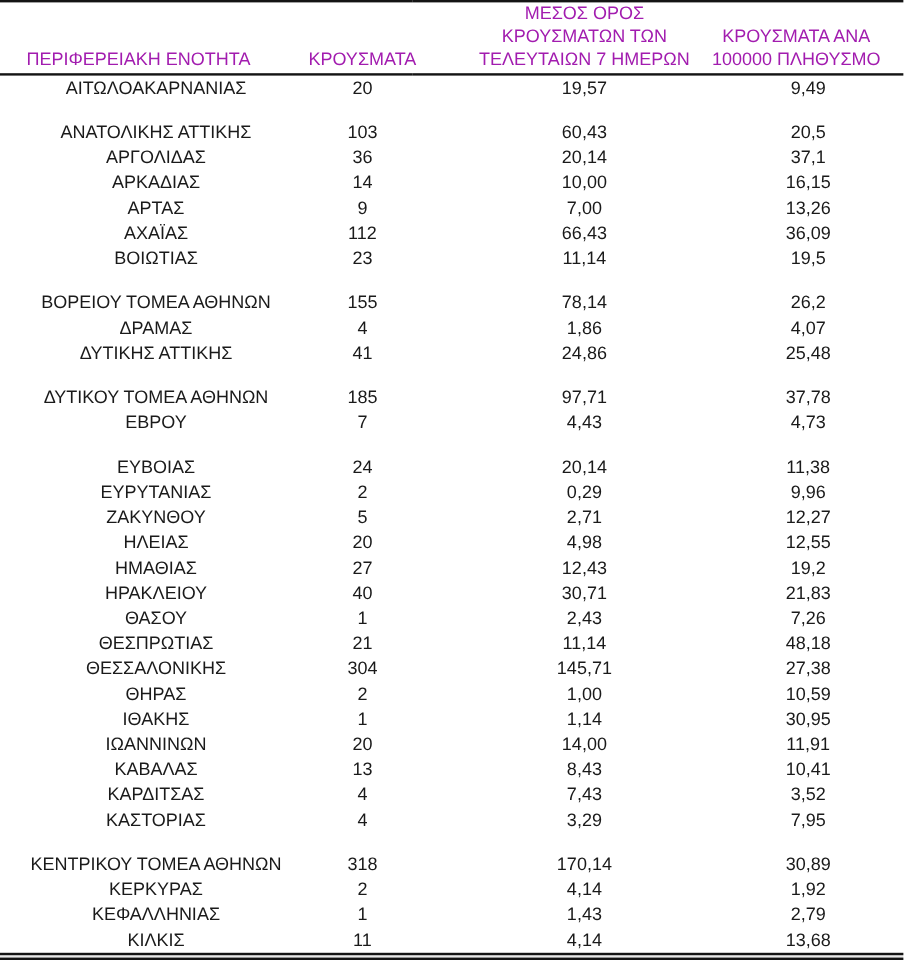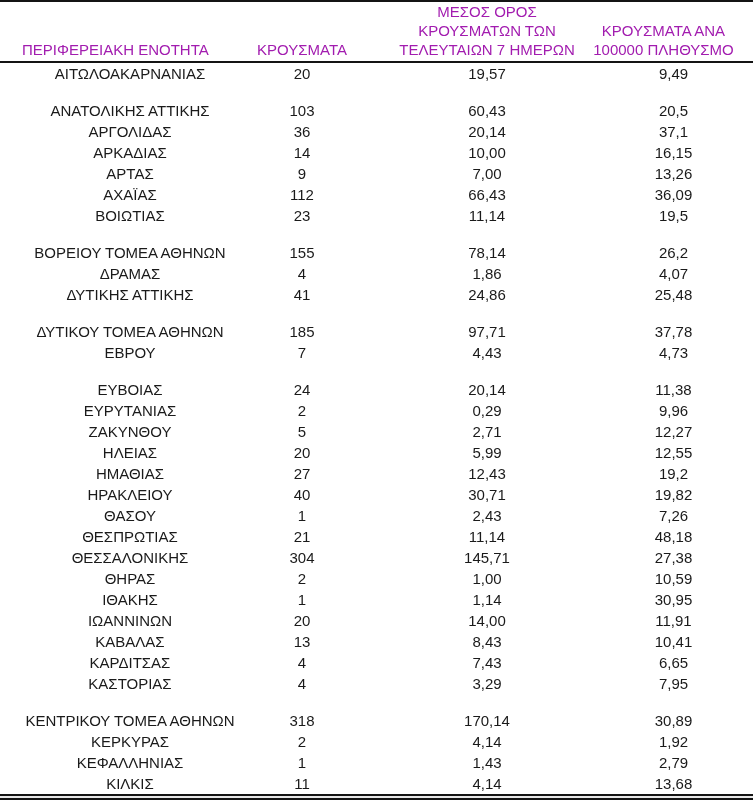--- a/index.html
+++ b/index.html
@@ -193,34 +193,34 @@
         </tr>
         <tr>
           <td class="c1">ΖΑΚΥΝΘΟΥ</td>
           <td class="c2">5</td>
           <td class="c3">2,71</td>
           <td class="c4">12,27</td>
         </tr>
         <tr>
           <td class="c1">ΗΛΕΙΑΣ</td>
           <td class="c2">20</td>
-          <td class="c3">5,99</td>
+          <td class="c3">4,98</td>
           <td class="c4">12,55</td>
         </tr>
         <tr>
           <td class="c1">ΗΜΑΘΙΑΣ</td>
           <td class="c2">27</td>
           <td class="c3">12,43</td>
           <td class="c4">19,2</td>
         </tr>
         <tr>
           <td class="c1">ΗΡΑΚΛΕΙΟΥ</td>
           <td class="c2">40</td>
           <td class="c3">30,71</td>
-          <td class="c4">19,82</td>
+          <td class="c4">21,83</td>
         </tr>
         <tr>
           <td class="c1">ΘΑΣΟΥ</td>
           <td class="c2">1</td>
           <td class="c3">2,43</td>
           <td class="c4">7,26</td>
         </tr>
         <tr>
           <td class="c1">ΘΕΣΠΡΩΤΙΑΣ</td>
           <td class="c2">21</td>
@@ -254,21 +254,21 @@
         <tr>
           <td class="c1">ΚΑΒΑΛΑΣ</td>
           <td class="c2">13</td>
           <td class="c3">8,43</td>
           <td class="c4">10,41</td>
         </tr>
         <tr>
           <td class="c1">ΚΑΡΔΙΤΣΑΣ</td>
           <td class="c2">4</td>
           <td class="c3">7,43</td>
-          <td class="c4">6,65</td>
+          <td class="c4">3,52</td>
         </tr>
         <tr>
           <td class="c1">ΚΑΣΤΟΡΙΑΣ</td>
           <td class="c2">4</td>
           <td class="c3">3,29</td>
           <td class="c4">7,95</td>
         </tr>
         <tr class="spacer">
           <td colspan="4"></td>
         </tr>

